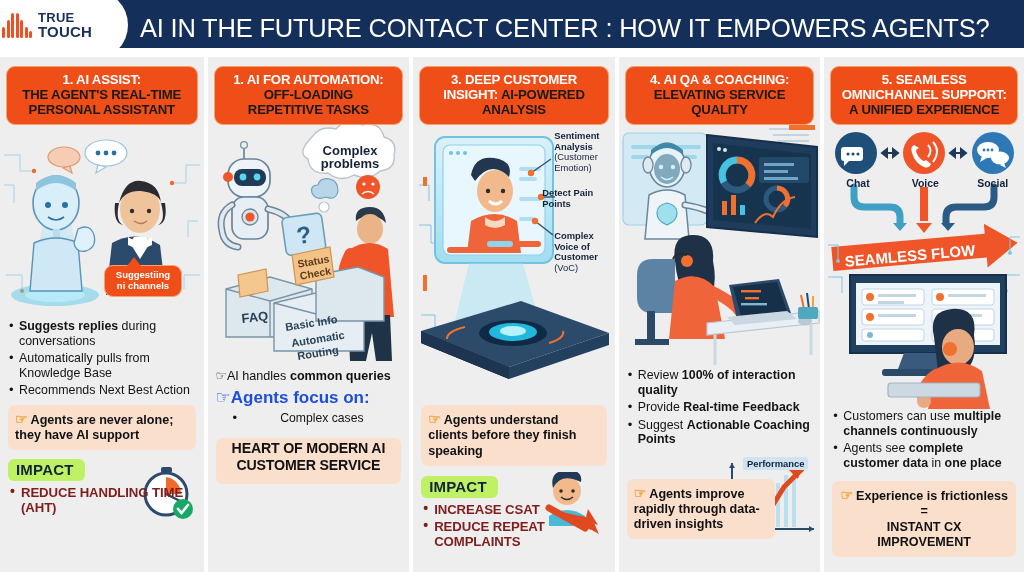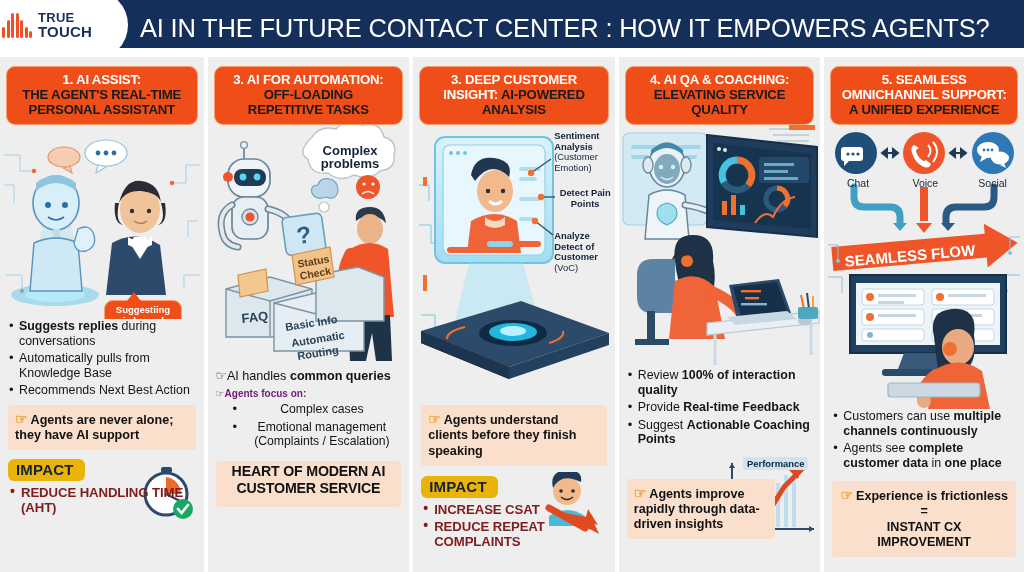--- a/index.html
+++ b/index.html
@@ -89,36 +89,36 @@
   ul.bl li:before {
     content: "•"; position: absolute; left: 1px; top: -1px;
     font-size: 13px; color: #141414;
   }
   ul.bl.sub li { font-size: 12.2px; }
   b { font-weight: bold; }
 
   
   .callout {
     background: #fadfcd;
-    border-radius: 2px;
+    border-radius: 7px;
     padding: 6px 7px 7px 7px;
     font-size: 12.6px;
     font-weight: bold;
     color: #111111;
     line-height: 1.2;
     position: relative;
   }
   .callout .hand { color: #f0a43c; font-size: 14px; margin-right: 3px; }
   .callout.center { text-align: center; }
   .callout.big { font-size: 14.2px; letter-spacing: -0.2px; }
 
   
   .impact-chip {
     display: inline-block;
-    background: #eab308;
+    background: #bef264;
     color: #15233a;
     font-weight: bold;
     font-size: 15px;
     padding: 2px 11px 3px 8px;
     border-radius: 6px;
     letter-spacing: 0.2px;
   }
   ul.impact { list-style: none; margin-top: 4px; }
   ul.impact li {
     position: relative; padding-left: 13px;
@@ -143,21 +143,21 @@
   .speech-tag:after {
     content: ""; position: absolute; top: -9px; left: 22px;
     border-left: 7px solid transparent; border-right: 7px solid transparent;
     border-bottom: 9px solid #f04e18;
   }
 
   .anno { position: absolute; font-size: 9.4px; line-height: 1.12; color: #14233a; }
   .anno .t { font-weight: bold; display: block; }
   .anno .s { font-weight: normal; display: block; }
 
-  .chan-label { font-size: 10.5px; font-weight: normal; color: #14233a; text-align: center; }
+  .chan-label { font-size: 10.5px; font-weight: bold; color: #14233a; text-align: center; }
 
   .perf-chip {
     position: absolute; right: 4px; top: 0;
     background: #cfe3f0; color: #10243d;
     font-size: 9.4px; font-weight: bold;
     padding: 1px 4px; border-radius: 2px;
   }
 </style>
 </head>
 <body>
@@ -248,21 +248,21 @@
           <g>
             <ellipse cx="106" cy="28" rx="21" ry="13" fill="#ffffff" stroke="#9cc6dc" stroke-width="1.2"></ellipse>
             <circle cx="98" cy="28" r="2.4" fill="#2b6fa3"></circle>
               <circle cx="106" cy="28" r="2.4" fill="#2b6fa3"></circle>
               <circle cx="114" cy="28" r="2.4" fill="#2b6fa3"></circle>
             <path d="M98,40 l-2,8 l10,-6z" fill="#ffffff" stroke="#9cc6dc" stroke-width="1.2"></path>
             <ellipse cx="64" cy="32" rx="16" ry="10" fill="#f5cdb4" stroke="#e09a6d" stroke-width="1.2"></ellipse>
             <path d="M70,41 l2,7 l-9,-5z" fill="#f5cdb4" stroke="#e09a6d" stroke-width="1.2"></path>
           </g>
         </svg>
-        <div class="speech-tag" style="left:104px; top:140px; width:78px;margin-top:35px;">
+        <div class="speech-tag" style="left:104px; top:140px; width:78px;">
           <span>Suggestiing</span><br>
           <span>ni channels</span>
         </div>
       </div>
 
       <div class="body-text">
         <ul class="bl">
           <li><b>Suggests replies</b><span> during conversations</span></li>
           <li><span>Automatically pulls from Knowledge Base</span></li>
           <li><span>Recommends Next Best Action</span></li>
@@ -282,21 +282,21 @@
           </svg>
           <ul class="impact">
             <li>REDUCE HANDLING TIME (AHT)</li>
           </ul>
         </div>
       </div>
     </div>
 
     <div class="col">
       <div class="col-head">
-        <span class="hl-white">3. AI FOR AUTOMATION:</span>
+        <span class="hl-white">1. AI FOR AUTOMATION:</span>
         <span class="hl-dark">OFF-LOADING</span>
         <span class="hl-dark">REPETITIVE TASKS</span>
       </div>
 
       <div class="art-frame" style="height:244px;">
         <svg viewBox="0 0 204 244" width="204" height="244" style="display:block">
           <rect x="0" y="0" width="204" height="244" fill="#eeeeee"></rect>
 
           <g>
             <path d="M104,12 q8,-12 24,-8 q10,-12 26,-4 q18,-4 22,12 q14,4 10,18 q2,14 -14,16 q-10,10 -26,4 q-14,8 -26,-2 q-18,2 -20,-14 q-12,-6 4,-22z" fill="#ffffff" stroke="#b9c4cc" stroke-width="1.4"></path>
@@ -362,26 +362,25 @@
             <text x="106" y="140" font-family="Liberation Sans, sans-serif" font-size="10.5" font-weight="bold" fill="#5b3a18" text-anchor="middle" transform="rotate(-10 106 140)">Status</text>
             <text x="108" y="152" font-family="Liberation Sans, sans-serif" font-size="10.5" font-weight="bold" fill="#5b3a18" text-anchor="middle" transform="rotate(-10 108 152)">Check</text>
           </g>
         </svg>
       </div>
 
       <div class="body-text">
         <div style="font-size:12.6px; color:#111; line-height:1.2; margin-bottom:4px;">
           <span class="hand">☞</span><span>AI handles </span><b>common queries</b>
         </div>
-        <div style="font-size:10px; color:#701a75; line-height:1.2;">
+        <div style="font-size:17px; color:#1d4ed8; line-height:1.2;">
           <span class="hand">☞</span><b>Agents focus on:</b>
         </div>
         <ul class="bl sub" style="margin-left:16px; margin-top:2px;text-align:center;">
           <li>Complex cases</li>
-          <li>Emotional management (Complaints / Escalation)</li>
         </ul>
         <div class="callout center big" style="margin-top:13px; padding:2px 6px 10px 6px;">
           <span>HEART OF MODERN AI</span><br>
           <span>CUSTOMER SERVICE</span>
         </div>
       </div>
     </div>
 
     <div class="col">
       <div class="col-head">
@@ -461,25 +460,25 @@
               <circle cx="118" cy="48" r="3.2"></circle>
               <circle cx="128" cy="72" r="3.2"></circle>
               <circle cx="122" cy="96" r="3.2"></circle>
             </g>
         </svg>
 
         <div class="anno" style="left:141px; top:6px; width:62px;">
           <span class="t">Sentiment Analysis</span>
           <span class="s">(Customer Emotion)</span>
         </div>
-        <div class="anno" style="left:141px; top:63px; width:62px;text-align:center;">
+        <div class="anno" style="left:129px; top:63px; width:62px;">
           <span class="t">Detect Pain Points</span>
         </div>
         <div class="anno" style="left:141px; top:106px; width:62px;">
-          <span class="t">Analyze Detect of Customer</span>
+          <span class="t">Complex Voice of Customer</span>
           <span class="s">(VoC)</span>
         </div>
       </div>
 
       <div class="body-text">
         <div class="callout">
           <span class="hand">☞</span><span>Agents understand clients before they finish speaking</span>
         </div>
         <div style="margin-top:10px; position:relative;">
           <div class="impact-chip">IMPACT</div>

